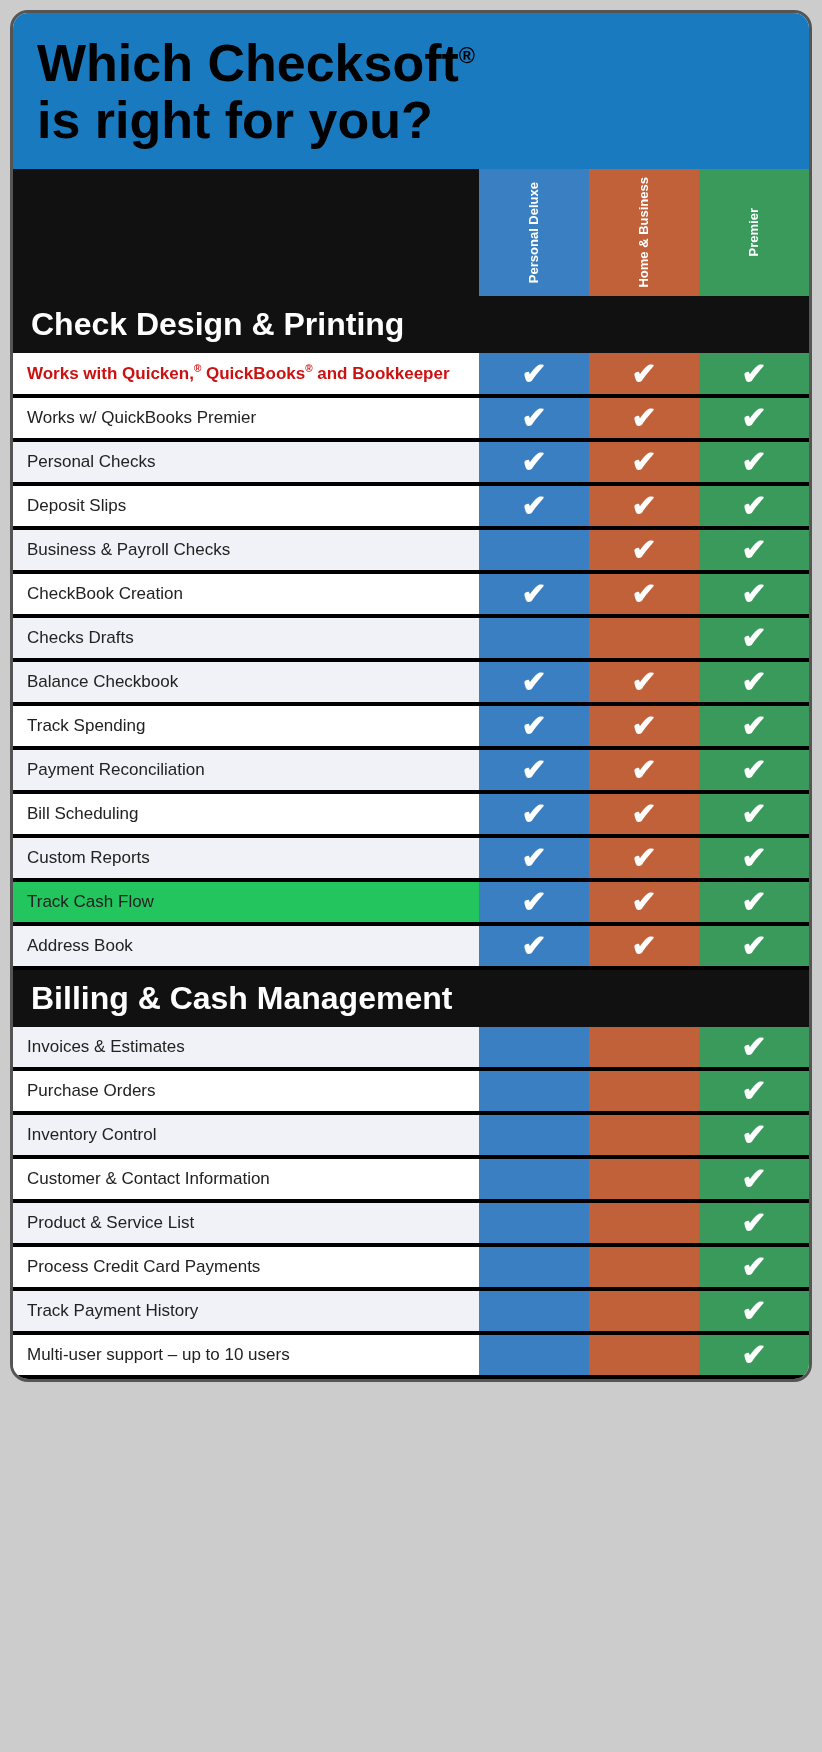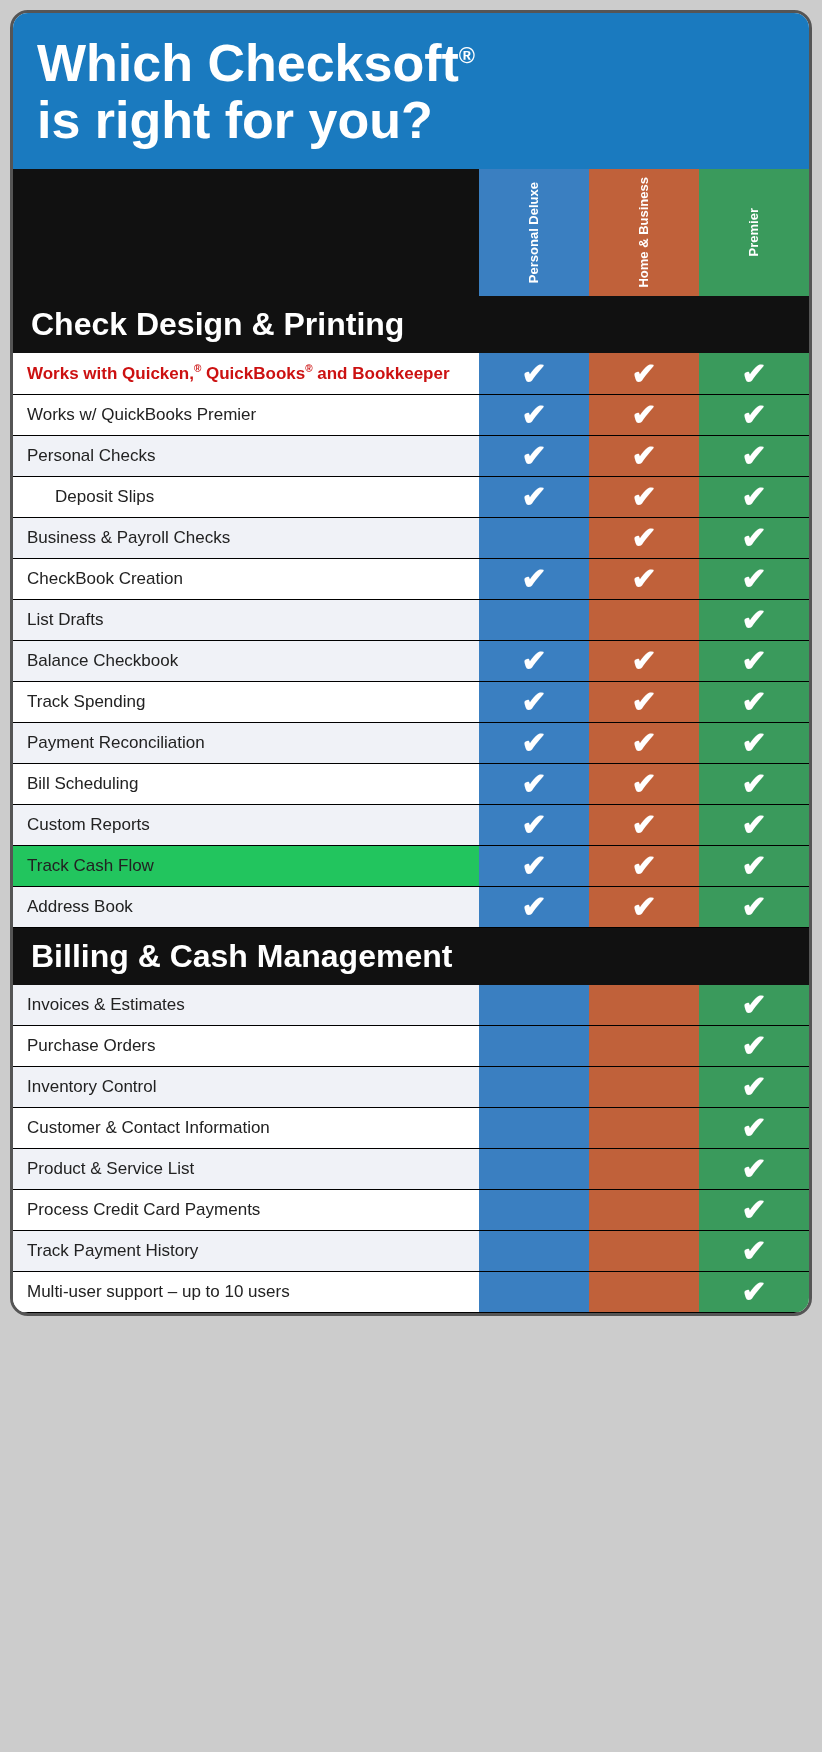--- a/index.html
+++ b/index.html
@@ -16,21 +16,21 @@
       background: white;
       border-radius: 18px;
       overflow: hidden;
       border: 3px solid #555;
     }
     .header {
       background: #1a7abf;
       padding: 22px 24px 20px 24px;
     }
     .header h1 {
-      color: #ffffff;
+      color: #000000;
       font-size: 52px;
       font-weight: 900;
       line-height: 1.1;
     }
     .header h1 sup {
       font-size: 22px;
       vertical-align: super;
     }
     .col-headers-row {
       background: #111;
@@ -65,21 +65,21 @@
       padding: 10px 18px;
     }
     .section-header span {
       color: white;
       font-size: 32px;
       font-weight: 900;
     }
     .feature-row {
       display: flex;
       align-items: stretch;
-      border-bottom: 1px solid #000000;
+      border-bottom: 4px solid #000000;
     }
     .feature-row:nth-child(odd) .feature-label-cell {
       background: #f0f2f7;
     }
     .feature-row:nth-child(even) .feature-label-cell {
       background: #ffffff;
     }
     .feature-label-cell {
       flex: 1;
       padding: 10px 14px;
@@ -177,21 +177,21 @@
           <span class="checkmark">✔</span>
         </div>
         <div class="check-cell home">
           <span class="checkmark">✔</span>
         </div>
         <div class="check-cell premier">
           <span class="checkmark">✔</span>
         </div>
       </div>
       <div class="feature-row">
-        <div class="feature-label-cell" style="background: rgb(255, 255, 255); margin-left: 28px;">Deposit Slips</div>
+        <div class="feature-label-cell" style="background: rgb(255, 255, 255);">Deposit Slips</div>
         <div class="check-cell personal">
           <span class="checkmark">✔</span>
         </div>
         <div class="check-cell home">
           <span class="checkmark">✔</span>
         </div>
         <div class="check-cell premier">
           <span class="checkmark">✔</span>
         </div>
       </div>
@@ -211,21 +211,21 @@
           <span class="checkmark">✔</span>
         </div>
         <div class="check-cell home">
           <span class="checkmark">✔</span>
         </div>
         <div class="check-cell premier">
           <span class="checkmark">✔</span>
         </div>
       </div>
       <div class="feature-row">
-        <div class="feature-label-cell" style="background: rgb(240, 242, 247);">List Drafts</div>
+        <div class="feature-label-cell" style="background: rgb(240, 242, 247);">Checks Drafts</div>
         <div class="check-cell personal"></div>
         <div class="check-cell home"></div>
         <div class="check-cell premier">
           <span class="checkmark">✔</span>
         </div>
       </div>
       <div class="feature-row">
         <div class="feature-label-cell" style="background: rgb(240, 242, 247);">Balance Checkbook</div>
         <div class="check-cell personal">
           <span class="checkmark">✔</span>

